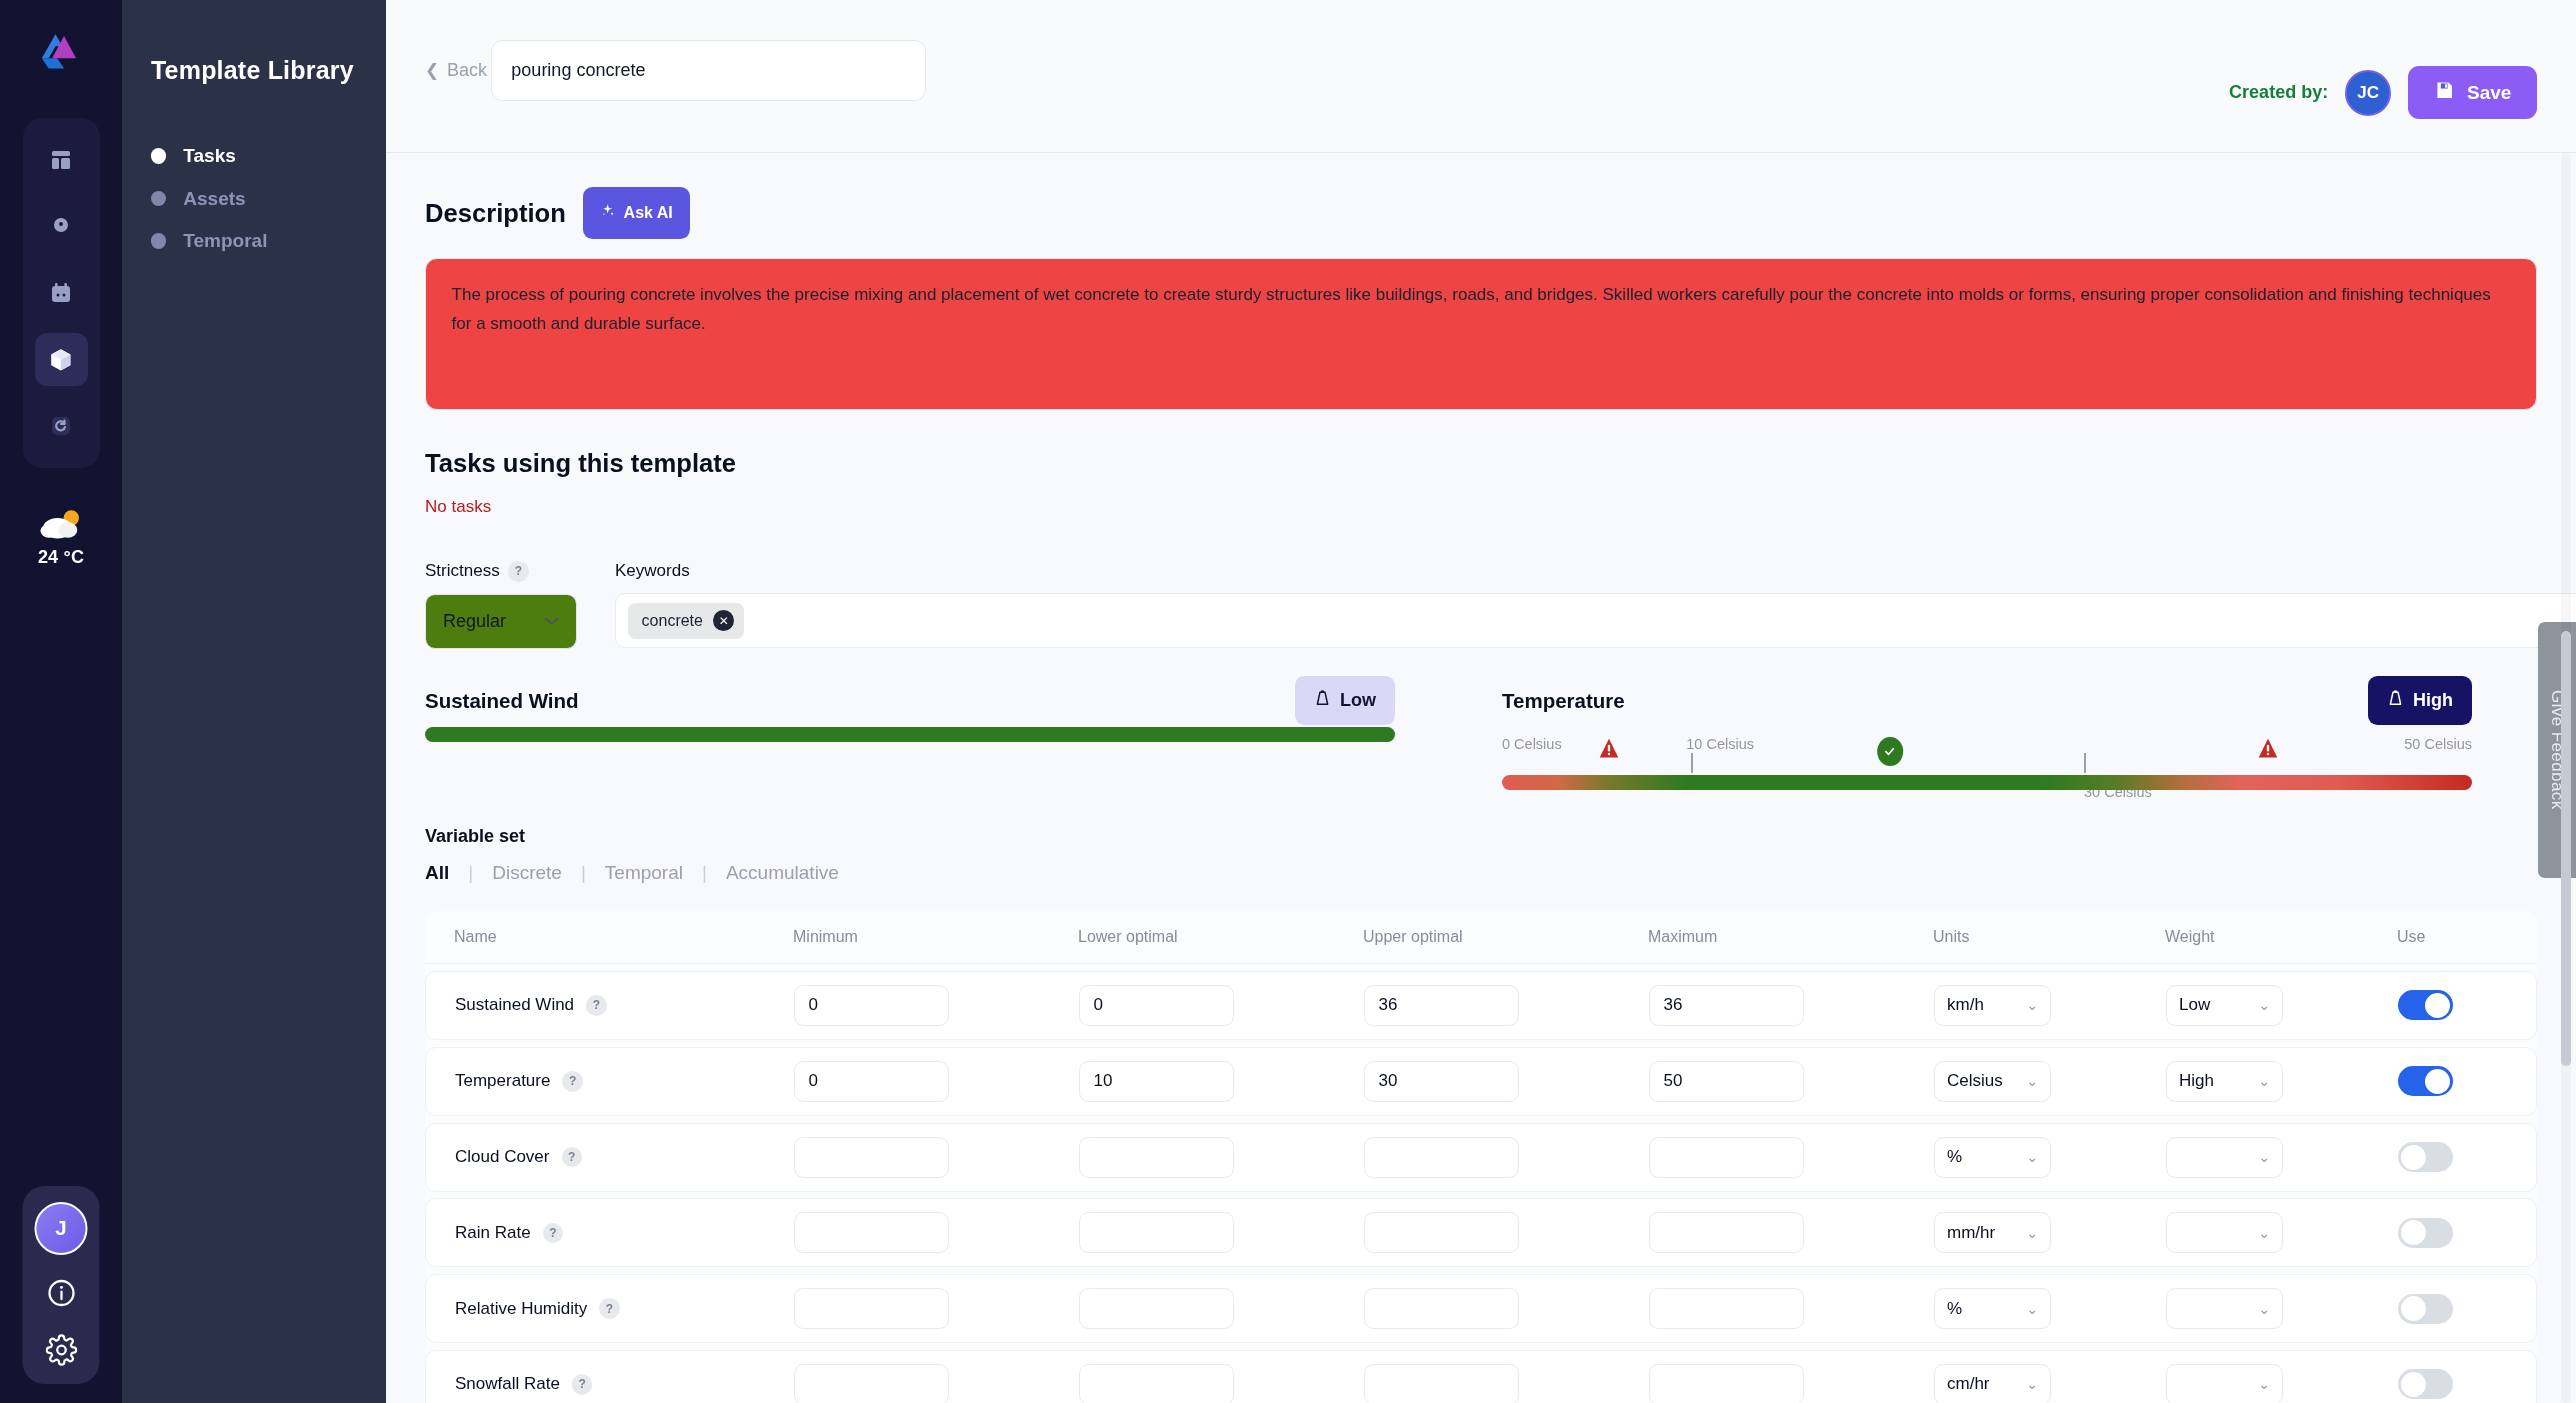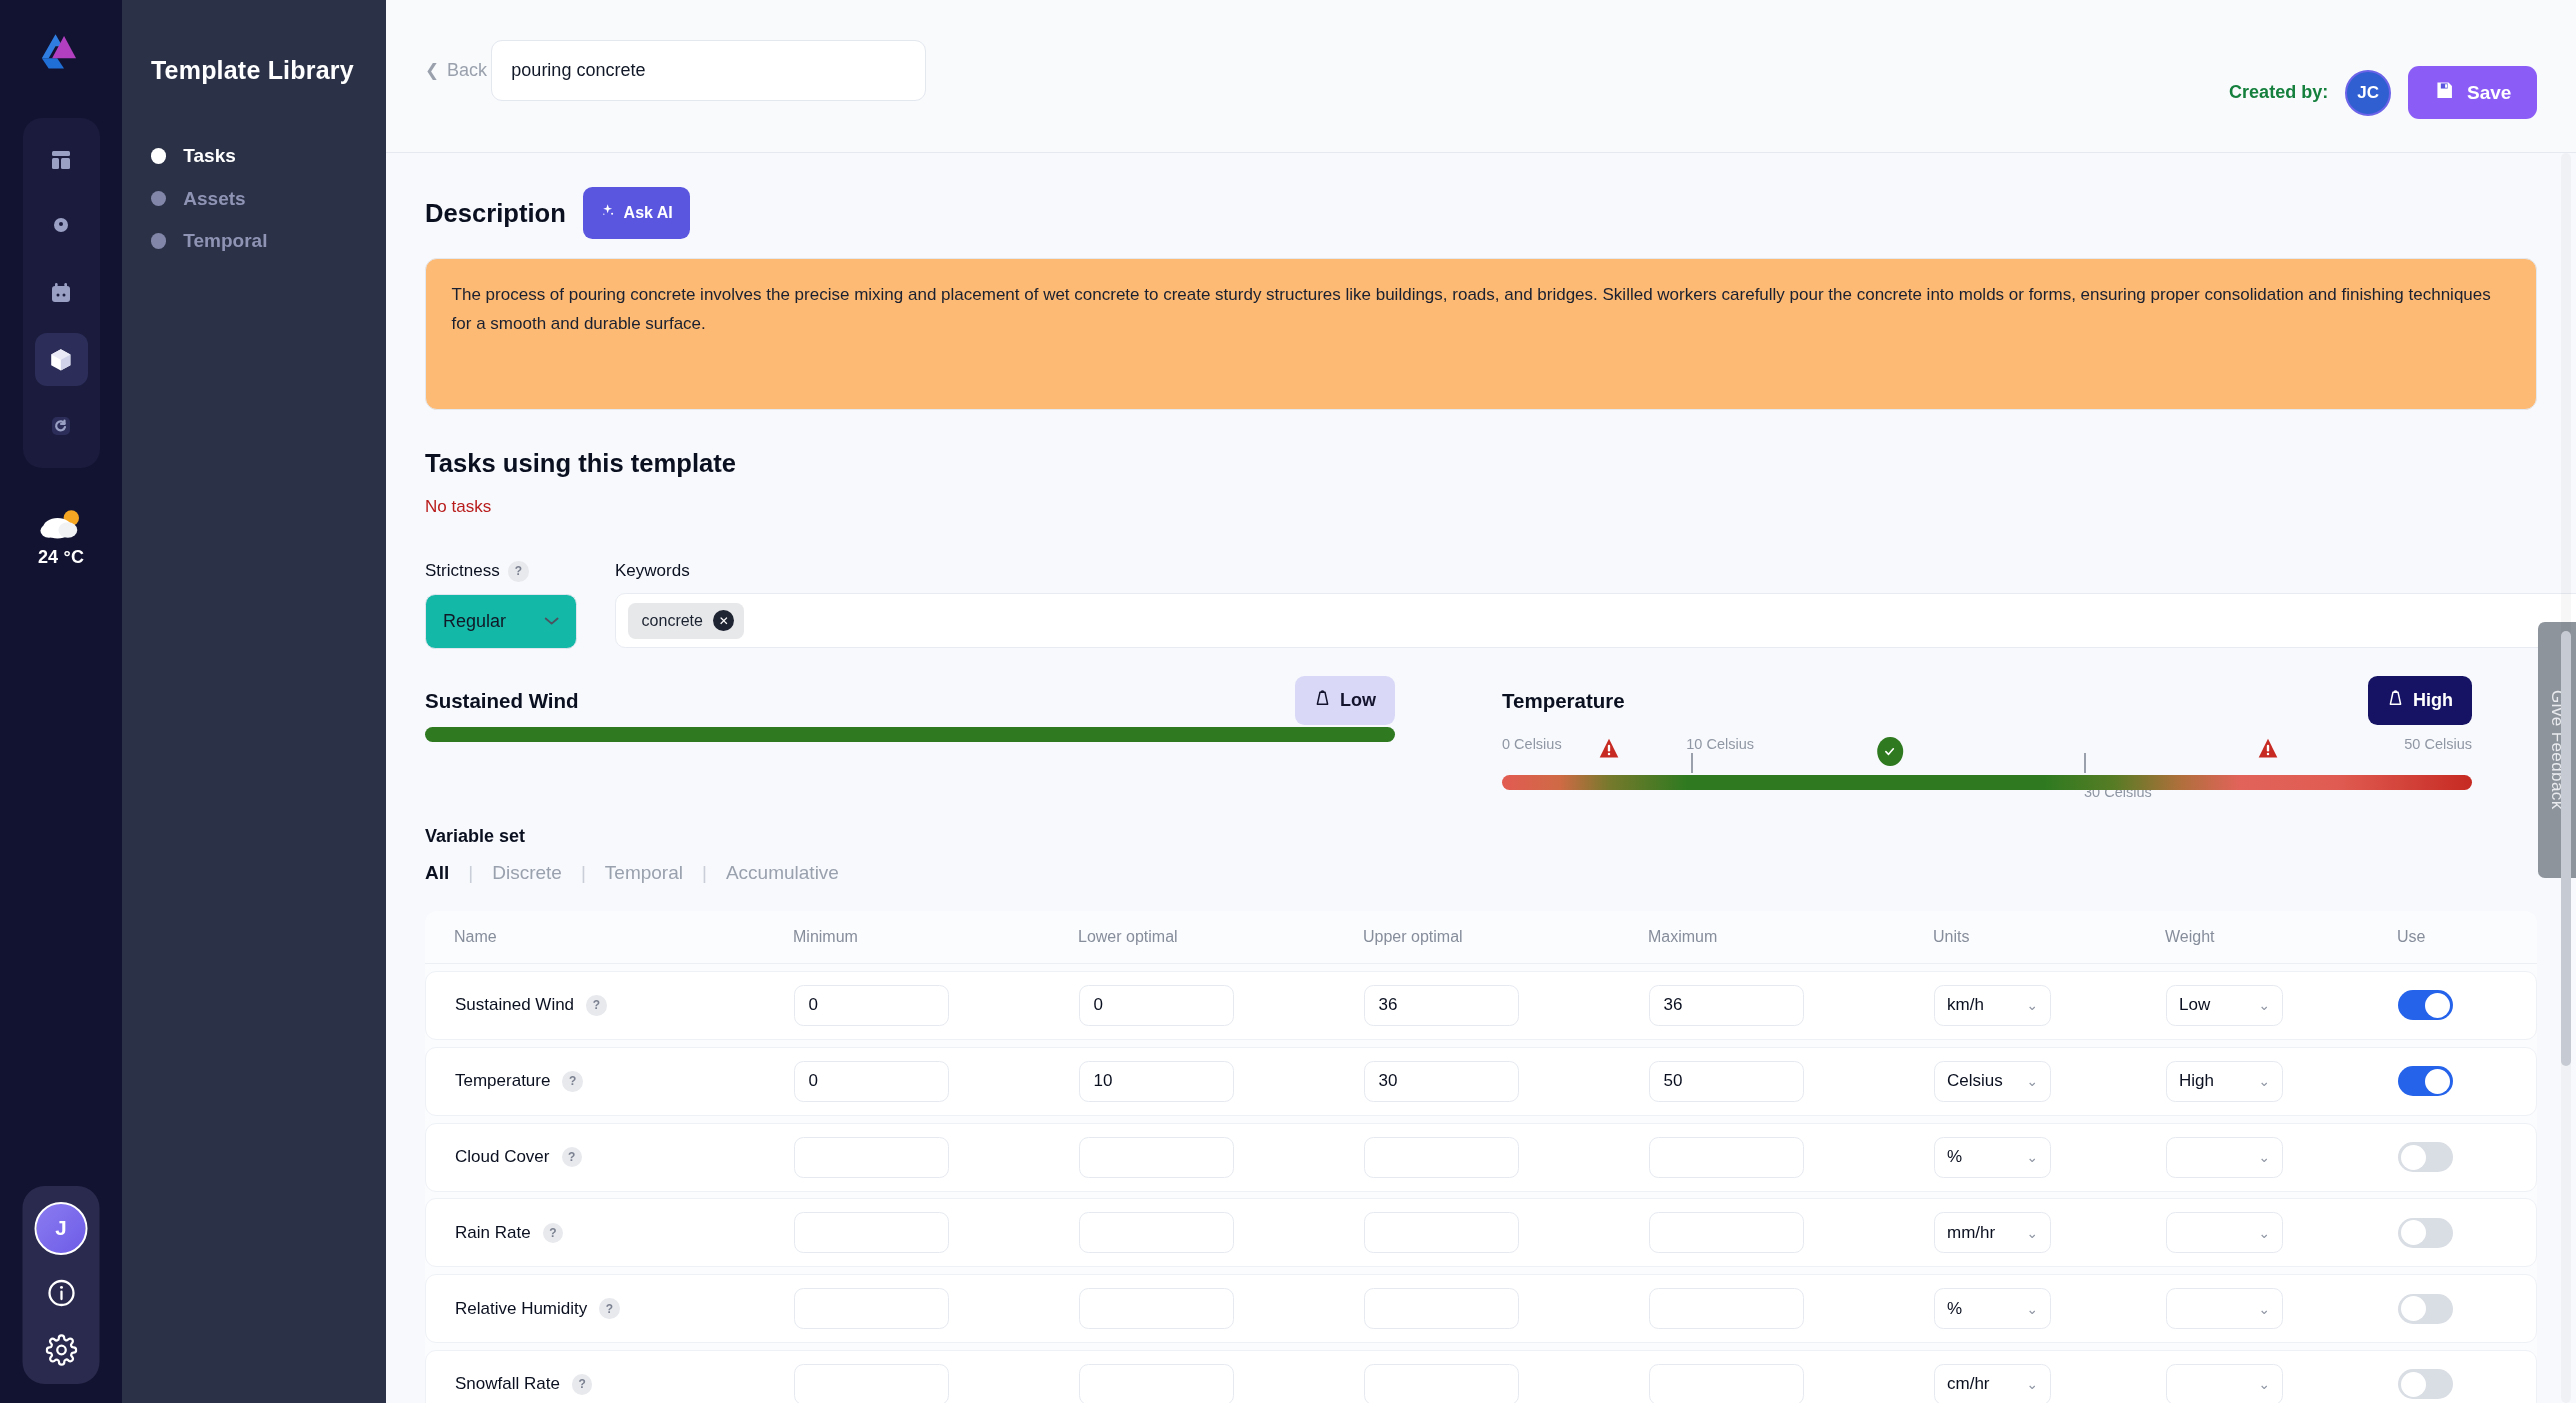--- a/index.html
+++ b/index.html
@@ -107,36 +107,36 @@
   .sec-head { display: flex; align-items: center; gap: 17px; margin-top: 34px; }
   .sec-title { font-size: 25.6px; font-weight: 700; color: #0b1020; }
   .askai {
     display: flex; align-items: center; gap: 8.5px;
     background: #5b56e0; color: #fff; border: none; border-radius: 9.4px;
     height: 52px; padding: 8px 17px; font-size: 16px; font-weight: 600; cursor: pointer;
     font-family: "Liberation Sans", sans-serif;
   }
   .desc-box {
     margin-top: 19px; height: 152px;
-    background: #fdba74; border: 0.9px solid #e4e8ef; border-radius: 12px;
+    background: #ef4444; border: 0.9px solid #e4e8ef; border-radius: 12px;
     padding: 22px 25.6px; font-size: 17px; line-height: 1.7; color: #1a2030;
   }
   .sec-title2 { margin-top: 39px; font-size: 25.6px; font-weight: 700; color: #0b1020; }
   .notasks { margin-top: 19px; font-size: 17px; color: #b91c1c; }
 
   .strict-row { margin-top: 44px; display: flex; align-items: flex-start; gap: 38px; }
   .field-label { font-size: 17px; color: #0b1020; display: flex; align-items: center; gap: 8.5px; }
   .qmark {
     width: 20.5px; height: 20.5px; border-radius: 50%; background: #e7e9ed;
     color: #7b8190; font-size: 12px; font-weight: 700;
     display: inline-flex; align-items: center; justify-content: center;
   }
   .strict-select {
     margin-top: 12px; width: 152px; height: 55px;
-    background: #14b8a6; border: 0.9px solid #e1e6ee; border-radius: 10.2px;
+    background: #4d7c0f; border: 0.9px solid #e1e6ee; border-radius: 10.2px;
     display: flex; align-items: center; justify-content: space-between;
     padding: 14px 17px; font-size: 18px; color: #111827; cursor: pointer;
   }
   .kw-box {
     margin-top: 12px; width: 2088px; height: 55px;
     background: #fff; border: 0.9px solid #e8ecf2; border-radius: 10.2px;
     display: flex; align-items: center; padding: 0 12px; gap: 8.5px;
   }
   .kw-chip {
     display: inline-flex; align-items: center; gap: 10.2px;

